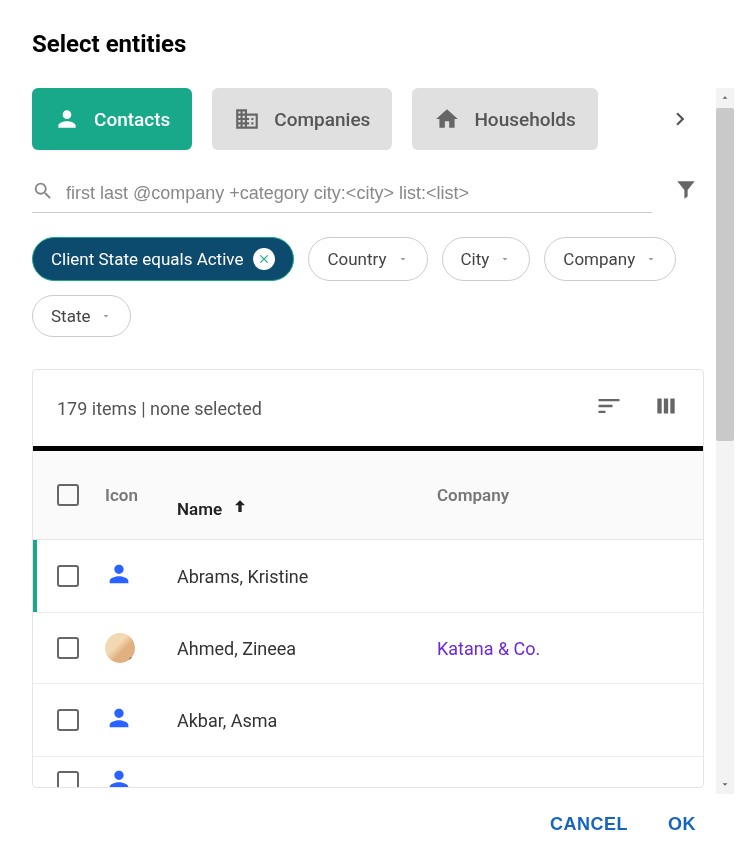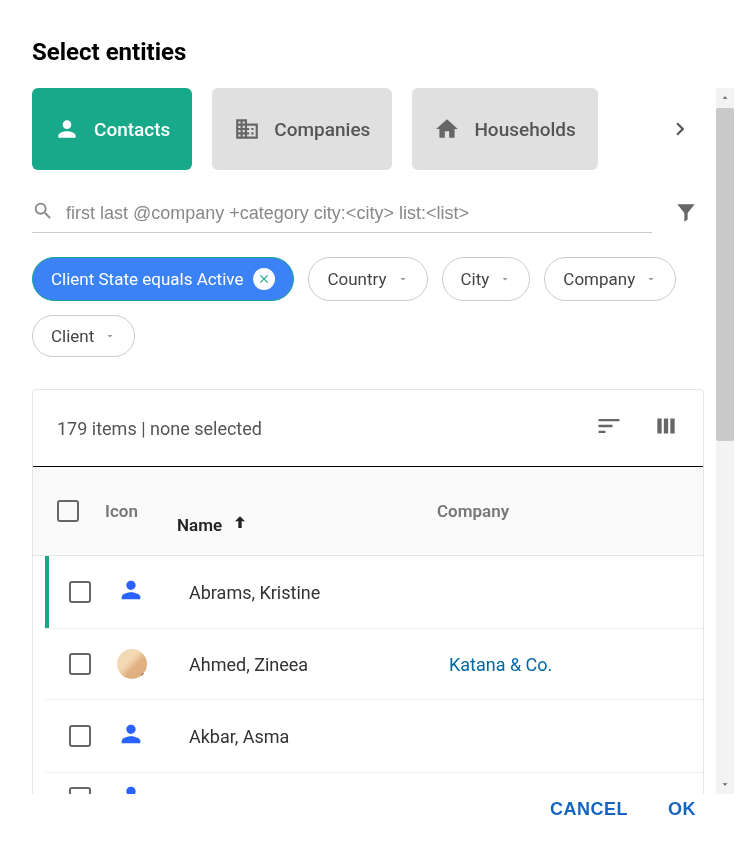--- a/index.html
+++ b/index.html
@@ -1,82 +1,82 @@
 <!DOCTYPE html>
 <html><head>
   <meta charset="utf-8">
   <style>
     * { box-sizing: border-box; margin: 0; padding: 0; }
     html, body { width: 736px; height: 854px; font-family: -apple-system, BlinkMacSystemFont, "Segoe UI", Roboto, Arial, sans-serif; background: #fff; overflow: hidden; position: relative; }
     
     .dialog { padding: 20px 32px 0 32px; height: 100%; position: relative; }
     
-    .title { font-size: 24px; font-weight: 700; color: #000; margin-top: 18px; margin-bottom: 28px; }
+    .title { font-size: 24px; font-weight: 700; color: #000; margin-top: 10px; margin-bottom: 28px; }
     
     .content-area { position: absolute; top: 88px; left: 0; right: 0; bottom: 60px; overflow: hidden; padding: 0 32px; }
     
     
     .tab-row { display: flex; gap: 20px; align-items: center; margin-bottom: 24px; }
-    .tab { display: flex; align-items: center; gap: 14px; padding: 28px 22px; border-radius: 6px; font-size: 19px; font-weight: 500; cursor: pointer; color: #555; background: #e0e0e0; }
+    .tab { display: flex; align-items: center; gap: 14px; padding: 18px 22px; border-radius: 6px; font-size: 19px; font-weight: 500; cursor: pointer; color: #555; background: #e0e0e0; }
     .tab.active { background: #18a98a; color: #fff; }
     .tab .icon { display: flex; align-items: center; justify-content: center; }
     .tab.active .icon svg { fill: #fff; }
     .tab .icon svg { fill: #666; }
     .tab-scroll-btn { width: 48px; height: 48px; display: flex; align-items: center; justify-content: center; border-radius: 6px; cursor: pointer; margin-left: auto; }
     .tab-scroll-btn svg { fill: #555; }
     
     
-    .search-row { display: flex; align-items: flex-end; gap: 16px; margin-bottom: 24px; }
+    .search-row { display: flex; align-items: flex-start; gap: 16px; margin-bottom: 24px; }
     .search-wrap { flex: 1; display: flex; align-items: center; gap: 12px; border-bottom: 1px solid #ccc; padding: 6px 0; }
     .search-wrap svg { fill: #888; flex-shrink: 0; }
     .search-input { border: none; outline: none; font-size: 18px; color: #333; flex: 1; background: transparent; }
     .search-input::placeholder { color: #888; }
     .filter-btn { width: 36px; height: 36px; display: flex; align-items: center; justify-content: center; cursor: pointer; }
     .filter-btn svg { fill: #666; }
     
     
     .chips { display: flex; flex-wrap: wrap; gap: 14px; margin-bottom: 32px; }
     .chip { display: flex; align-items: center; gap: 10px; padding: 10px 18px; border-radius: 999px; border: 1px solid #ccc; font-size: 17px; color: #444; cursor: pointer; }
-    .chip.selected { background: #3b82f6; border-color: #18a98a; color: #fff; align-items: center; }
+    .chip.selected { background: #0c4a6e; border-color: #18a98a; color: #fff; align-items: center; }
     .chip.selected .close { width: 22px; height: 22px; border-radius: 50%; background: #fff; display: flex; align-items: center; justify-content: center; }
     .chip.selected .close svg { fill: #18a98a; width: 14px; height: 14px; }
     .chip .caret svg { fill: #999; width: 12px; height: 12px; }
     
     
     .panel { border: 1px solid #e5e5e5; border-radius: 4px; overflow: hidden; }
-    .panel-header { display: flex; align-items: center; padding: 22px 24px; border-bottom: 1px solid #000000; }
+    .panel-header { display: flex; align-items: center; padding: 22px 24px; border-bottom: 5px solid #000000; }
     .panel-header .status { font-size: 18px; color: #555; }
     .panel-header .actions { margin-left: auto; display: flex; gap: 30px; }
     .panel-header .actions .ibtn { cursor: pointer; display: flex; align-items: center; }
     .panel-header .actions svg { fill: #666; }
     
     .tbl-header { display: flex; align-items: center; padding: 18px 24px; background: #fafafa; border-bottom: 1px solid #e5e5e5; font-size: 17px; font-weight: 600; color: #777; }
     .tbl-header .col-chk { width: 48px; }
     .tbl-header .col-icon { width: 72px; }
     .tbl-header .col-name { width: 260px; color: #222; display: flex; align-items: center; gap: 8px; margin-top: 28px; }
     .tbl-header .col-company { flex: 1; }
     .tbl-header .sort-ind svg { fill: #222; }
     
-    .tbl-row { display: flex; align-items: center; padding: 20px 24px; border-bottom: 1px solid #eee; font-size: 18px; color: #333; position: relative; margin-left: 12px; }
+    .tbl-row { display: flex; align-items: center; padding: 20px 24px; border-bottom: 1px solid #eee; font-size: 18px; color: #333; position: relative; }
     .tbl-row.highlighted::before { content: ''; position: absolute; left: 0; top: 0; bottom: 0; width: 4px; background: #18a98a; }
     .tbl-row .col-chk { width: 48px; }
     .tbl-row .col-icon { width: 72px; display: flex; align-items: center; }
     .tbl-row .col-name { width: 260px; }
-    .tbl-row .col-company { flex: 1; color: #0369a1; }
+    .tbl-row .col-company { flex: 1; color: #6d28d9; }
     
     .chk { width: 22px; height: 22px; border: 2px solid #666; border-radius: 3px; cursor: pointer; }
     
     .row-icon.person svg { fill: #2962ff; }
     .row-icon.avatar { width: 30px; height: 30px; border-radius: 50%; background: linear-gradient(135deg, #f3d9b3 40%, #e0b080 60%); position: relative; overflow: hidden; }
     .row-icon.avatar::after { content: ''; position: absolute; bottom: -2px; right: -2px; width: 8px; height: 8px; background: #333; border-radius: 50%; }
     
     .tbl-row.partial { padding-top: 20px; padding-bottom: 0; height: 30px; overflow: hidden; border-bottom: none; }
     
     
-    .footer { position: absolute; bottom: 15px; left: 0; right: 0; height: 60px; display: flex; align-items: center; justify-content: flex-end; gap: 40px; padding: 0 40px; }
+    .footer { position: absolute; bottom: 0; left: 0; right: 0; height: 60px; display: flex; align-items: center; justify-content: flex-end; gap: 40px; padding: 0 40px; }
     .footer button { background: none; border: none; font-size: 18px; font-weight: 700; color: #1565c0; cursor: pointer; letter-spacing: 0.5px; }
     
     
     .vscroll { position: absolute; right: 2px; top: 88px; width: 18px; bottom: 60px; background: #f3f3f3; display: flex; flex-direction: column; align-items: center; }
     .vscroll .arrow { height: 20px; width: 100%; display: flex; align-items: center; justify-content: center; cursor: pointer; }
     .vscroll .arrow svg { fill: #666; width: 10px; height: 10px; }
     .vscroll .track { flex: 1; width: 100%; position: relative; }
     .vscroll .thumb { position: absolute; top: 0; width: 100%; height: 50%; background: #c9c9c9; border-radius: 2px; cursor: pointer; }
   </style>
 </head>
@@ -159,21 +159,21 @@
               <path d="M7 10l5 5 5-5z"></path>
             </svg></span>
       </div>
       <div class="chip">
         <span>Company</span>
         <span class="caret"><svg viewBox="0 0 24 24">
               <path d="M7 10l5 5 5-5z"></path>
             </svg></span>
       </div>
       <div class="chip">
-        <span>Client</span>
+        <span>State</span>
         <span class="caret"><svg viewBox="0 0 24 24">
               <path d="M7 10l5 5 5-5z"></path>
             </svg></span>
       </div>
     </div>
 
     <div class="panel">
       <div class="panel-header">
         <span class="status">179 items | none selected</span>
         <div class="actions">

